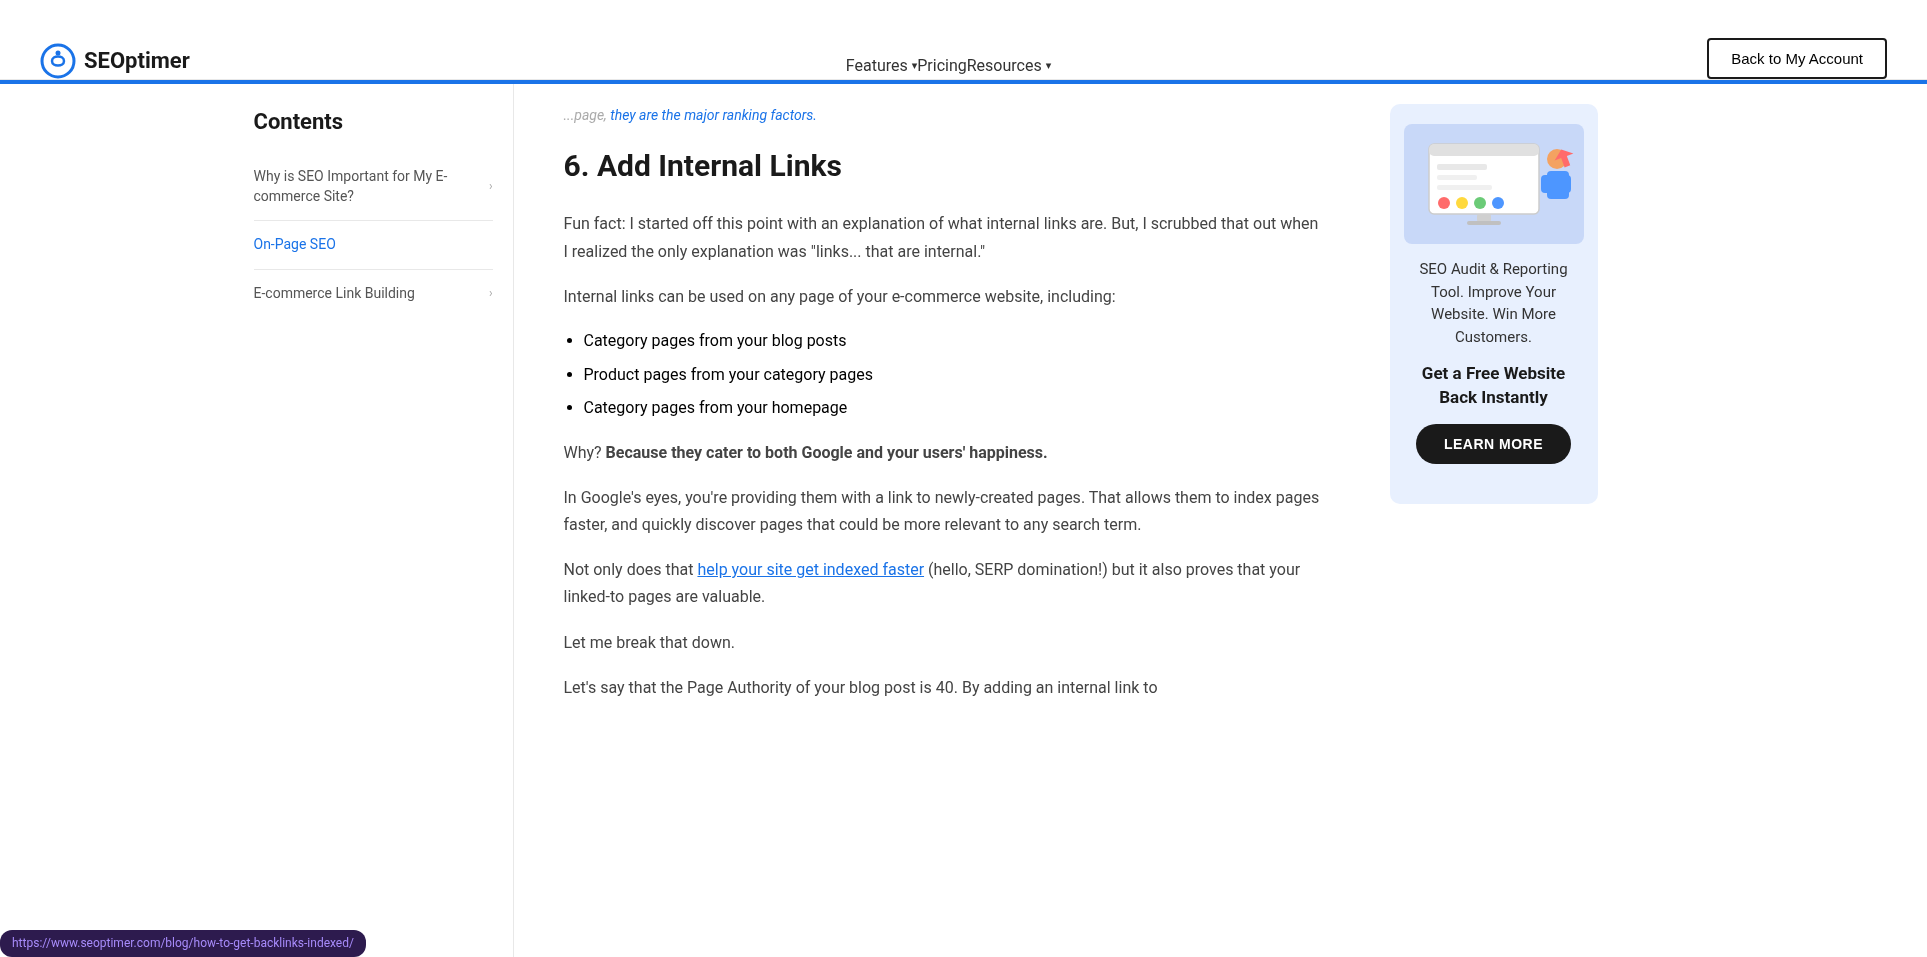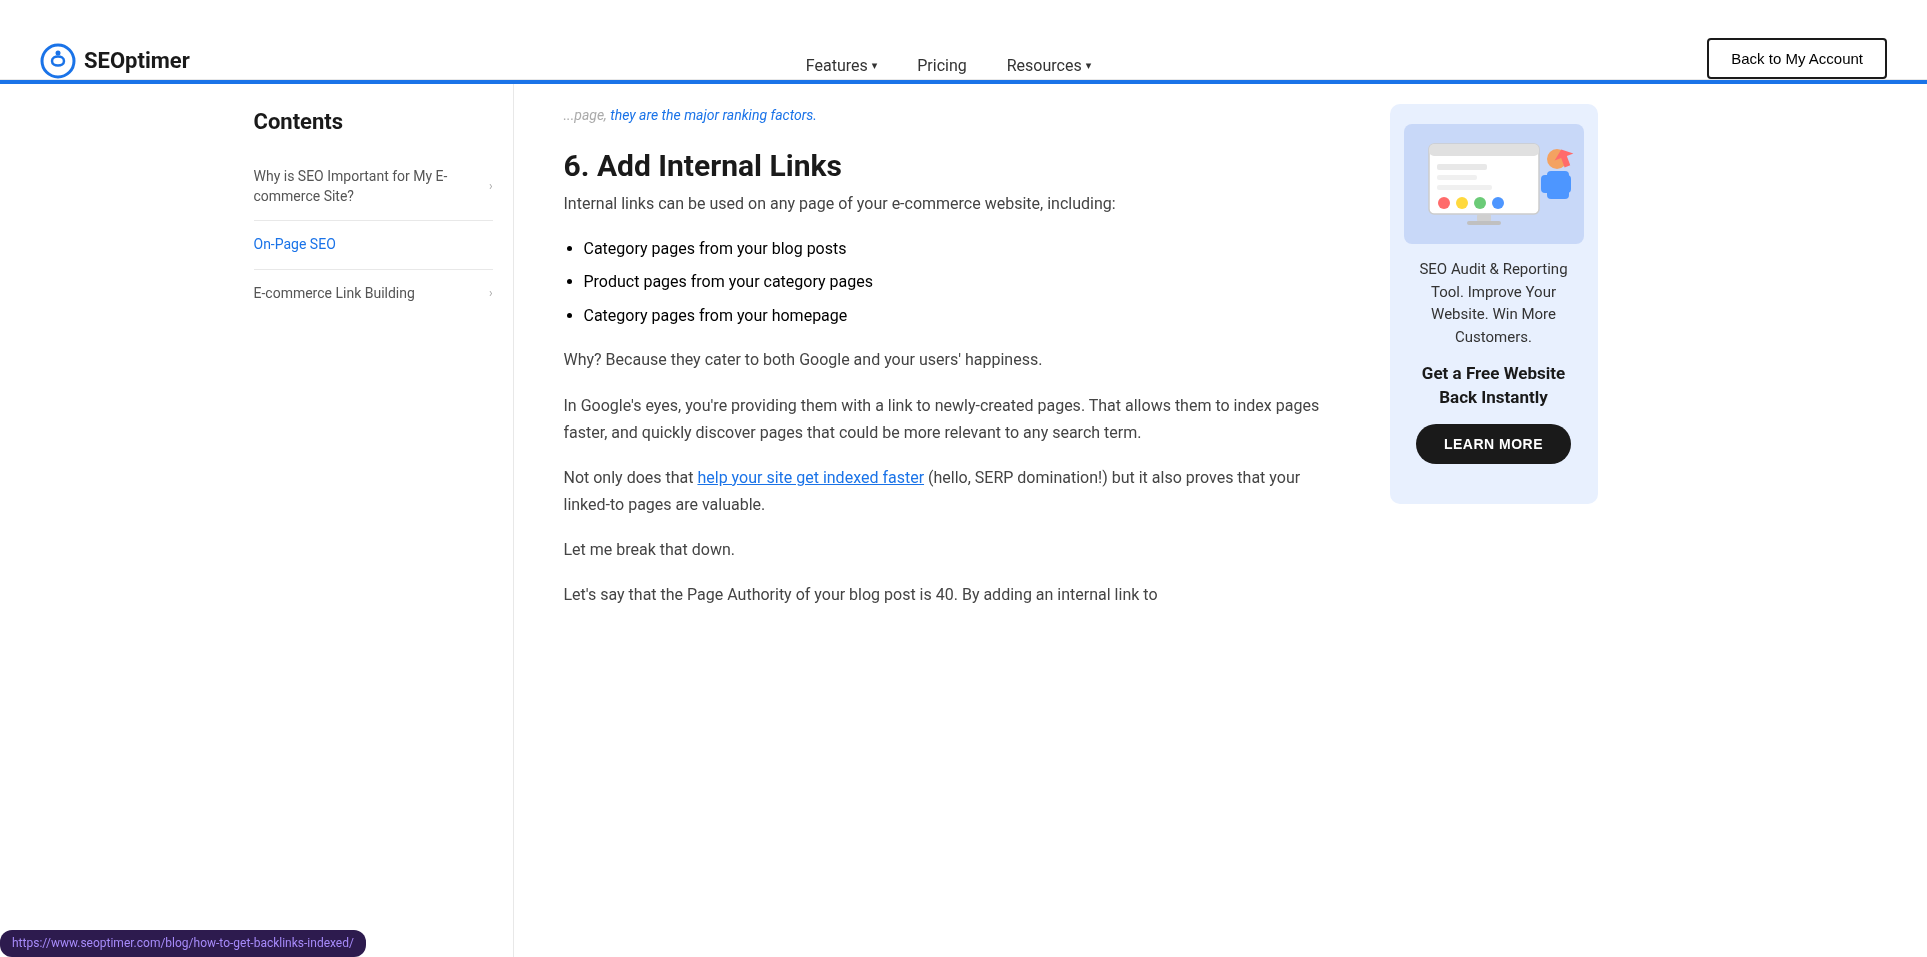--- a/index.html
+++ b/index.html
@@ -7,21 +7,21 @@
 
     
     .header {
       display: flex; align-items: flex-end; justify-content: space-between;
       padding: 0 40px; height: 80px; border-bottom: 1px solid #e8e8e8;
       position: sticky; top: 0; background: #fff; z-index: 100;
     }
     .logo-area { display: flex; align-items: center; gap: 8px; }
     .logo-icon { width: 36px; height: 36px; }
     .logo-text { font-size: 22px; font-weight: 700; color: #1a1a1a; }
-    .nav { display: flex; align-items: center; gap: 40px; }
+    .nav { display: flex; align-items: center; }
     .nav-item { font-size: 16px; color: #333; cursor: pointer; display: flex; align-items: center; gap: 4px; text-decoration: none; }
     .nav-item .chevron { font-size: 11px; }
     .back-btn {
       border: 2px solid #1a1a1a; background: #fff; padding: 10px 22px;
       font-size: 15px; font-weight: 500; cursor: pointer; border-radius: 4px;
     }
 
     
     .blue-bar { height: 4px; background: #1a73e8; width: 100%; }
 
@@ -50,28 +50,28 @@
       flex: 1; padding: 20px 50px 40px 50px; max-width: 860px;
     }
 
     
     .faded-top {
       color: #aaa; font-size: 14px; margin-bottom: 16px;
       font-style: italic;
     }
     .faded-top a { color: #aaa; }
 
-    .section-heading { font-size: 30px; font-weight: 700; color: #1a1a1a; }
+    .section-heading { font-size: 30px; font-weight: 700; margin-bottom: 20px; color: #1a1a1a; }
 
     .para { margin-bottom: 18px; font-size: 16px; color: #444; line-height: 1.7; }
 
     .bullet-list { margin: 0 0 18px 20px; }
     .bullet-list li { margin-bottom: 8px; font-size: 16px; color: #000000; line-height: 1.6; }
 
-    .bold-inline { font-weight: 400; }
+    .bold-inline { font-weight: 700; }
 
     .link-text { color: #1a73e8; text-decoration: underline; cursor: pointer; }
 
     
     .right-panel {
       width: 240px; flex-shrink: 0; padding: 20px 16px;
     }
     .cta-card {
       background: #e8f0fe; border-radius: 10px; padding: 20px 16px 40px 16px;
       display: flex; flex-direction: column; align-items: center; gap: 14px;
@@ -156,20 +156,21 @@
     <p class="faded-top">
       <span style="color:#aaa;">...page, </span><a style="color:#1a73e8; text-decoration:none;">they are the major ranking factors.</a>
     </p>
 
     <h2 class="section-heading">
       <span>6.</span>
       <span> </span>
       <span>Add Internal Links</span>
     </h2>
 
+    <p class="para">Fun fact: I started off this point with an explanation of what internal links are. But, I scrubbed that out when I realized the only explanation was "links... that are internal."</p>
 
     <p class="para">Internal links can be used on any page of your e-commerce website, including:</p>
 
     <ul class="bullet-list">
       <li class="bullet-item">Category pages from your blog posts</li>
       <li class="bullet-item">Product pages from your category pages</li>
       <li class="bullet-item">Category pages from your homepage</li>
     </ul>
 
 

